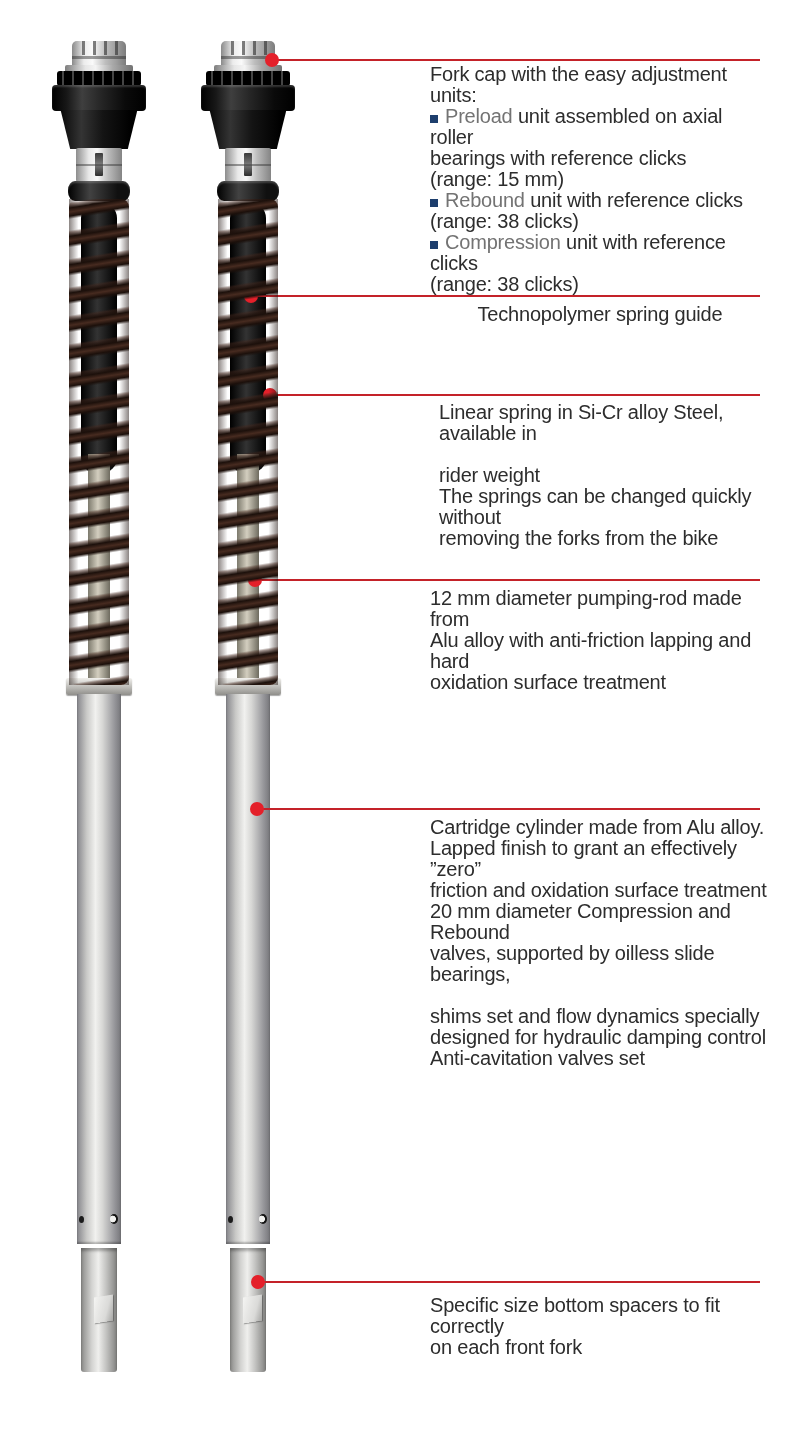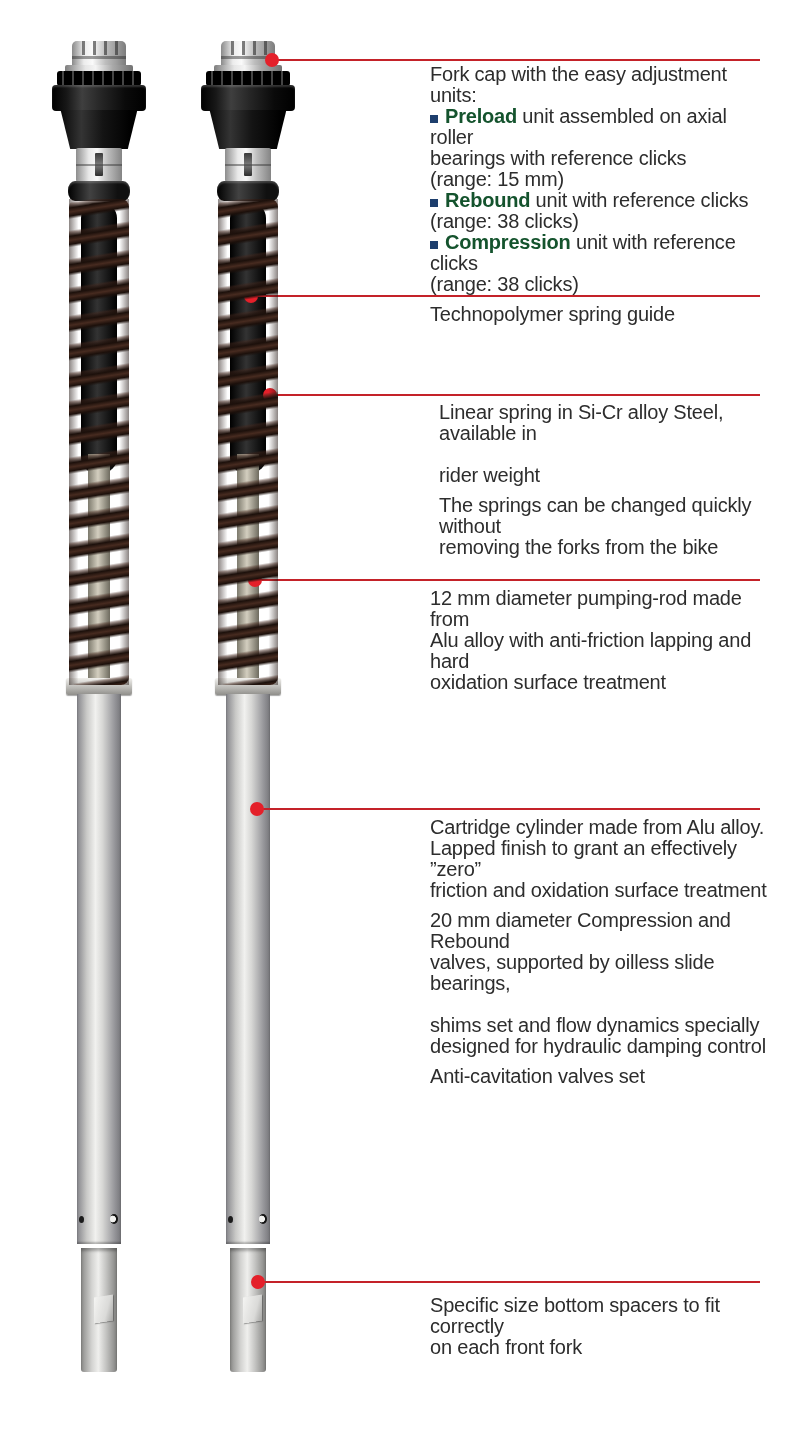--- a/index.html
+++ b/index.html
@@ -64,22 +64,22 @@
   .notch{position:absolute;left:13px;top:48px;width:19px;height:26px;transform:skewY(-9deg);
     background:linear-gradient(105deg,#f4f4f2,#dadad8 65%,#a6a6a4);
     box-shadow:1px 1px 1px rgba(60,60,60,.5);}
 
   
   .leader-line{position:absolute;height:2px;}
   .leader-dot{position:absolute;width:14px;height:14px;border-radius:50%;}
   .callout{position:absolute;left:430px;width:340px;color:#2d2d2d;
            font-size:20px;line-height:21px;letter-spacing:-0.2px;}
   .callout p{margin:0;}
-  .callout p + p{margin-top:9px;}
-  .callout b{font-weight:700;color:#14532d;}
+  .callout p + p{}
+  .callout b{font-weight:400;color:#737373;}
   .bullet-sq{display:inline-block;width:8px;height:8px;margin-right:7px;}
 </style>
 </head>
 <body>
 
 <div class="screen" aria-label="Two motorcycle front-fork cartridge assemblies shown side by side with red callout leader lines">
 
   <div class="fork fork-a" id="fork-a">
     <div class="part adjuster"></div>
     <div class="part cap-base"></div>
@@ -132,21 +132,21 @@
       <div class="leader-dot" style="left: 248px; top: 573px; background: rgb(228, 32, 42);"></div>
       <div class="leader-line" style="left: 257px; top: 808px; width: 503px; background: rgb(196, 34, 41);"></div>
       <div class="leader-dot" style="left: 250px; top: 802px; background: rgb(228, 32, 42);"></div>
       <div class="leader-line" style="left: 258px; top: 1281px; width: 502px; background: rgb(196, 34, 41);"></div>
       <div class="leader-dot" style="left: 251px; top: 1275px; background: rgb(228, 32, 42);"></div>
     </div>
   <div id="callouts">
       <div class="callout" style="top: 64px; left: 430px;">
         <p><span>Fork cap with the easy adjustment units:</span><br><span class="bullet-sq" style="background: rgb(29, 62, 109);"></span><b>Preload</b><span> unit assembled on axial roller</span><br><span>bearings with reference clicks</span><br><span>(range: 15 mm)</span><br><span class="bullet-sq" style="background: rgb(29, 62, 109);"></span><b>Rebound</b><span> unit with reference clicks</span><br><span>(range: 38 clicks)</span><br><span class="bullet-sq" style="background: rgb(29, 62, 109);"></span><b>Compression</b><span> unit with reference clicks</span><br><span>(range: 38 clicks)</span></p>
       </div>
-      <div class="callout" style="top: 304px; left: 430px;">
+      <div class="callout" style="top: 304px; left: 430px; text-align: center;">
         <p><span>Technopolymer spring guide</span></p>
       </div>
       <div class="callout" style="top: 402px; left: 439px;">
         <p><span>Linear spring in Si-Cr alloy Steel, available in</span><br><br><span>rider weight</span></p>
         <p><span>The springs can be changed quickly without</span><br><span>removing the forks from the bike</span></p>
       </div>
       <div class="callout" style="top: 588px; left: 430px;">
         <p><span>12 mm diameter pumping-rod made from</span><br><span>Alu alloy with anti-friction lapping and hard</span><br><span>oxidation surface treatment</span></p>
       </div>
       <div class="callout" style="top: 817px; left: 430px;">

